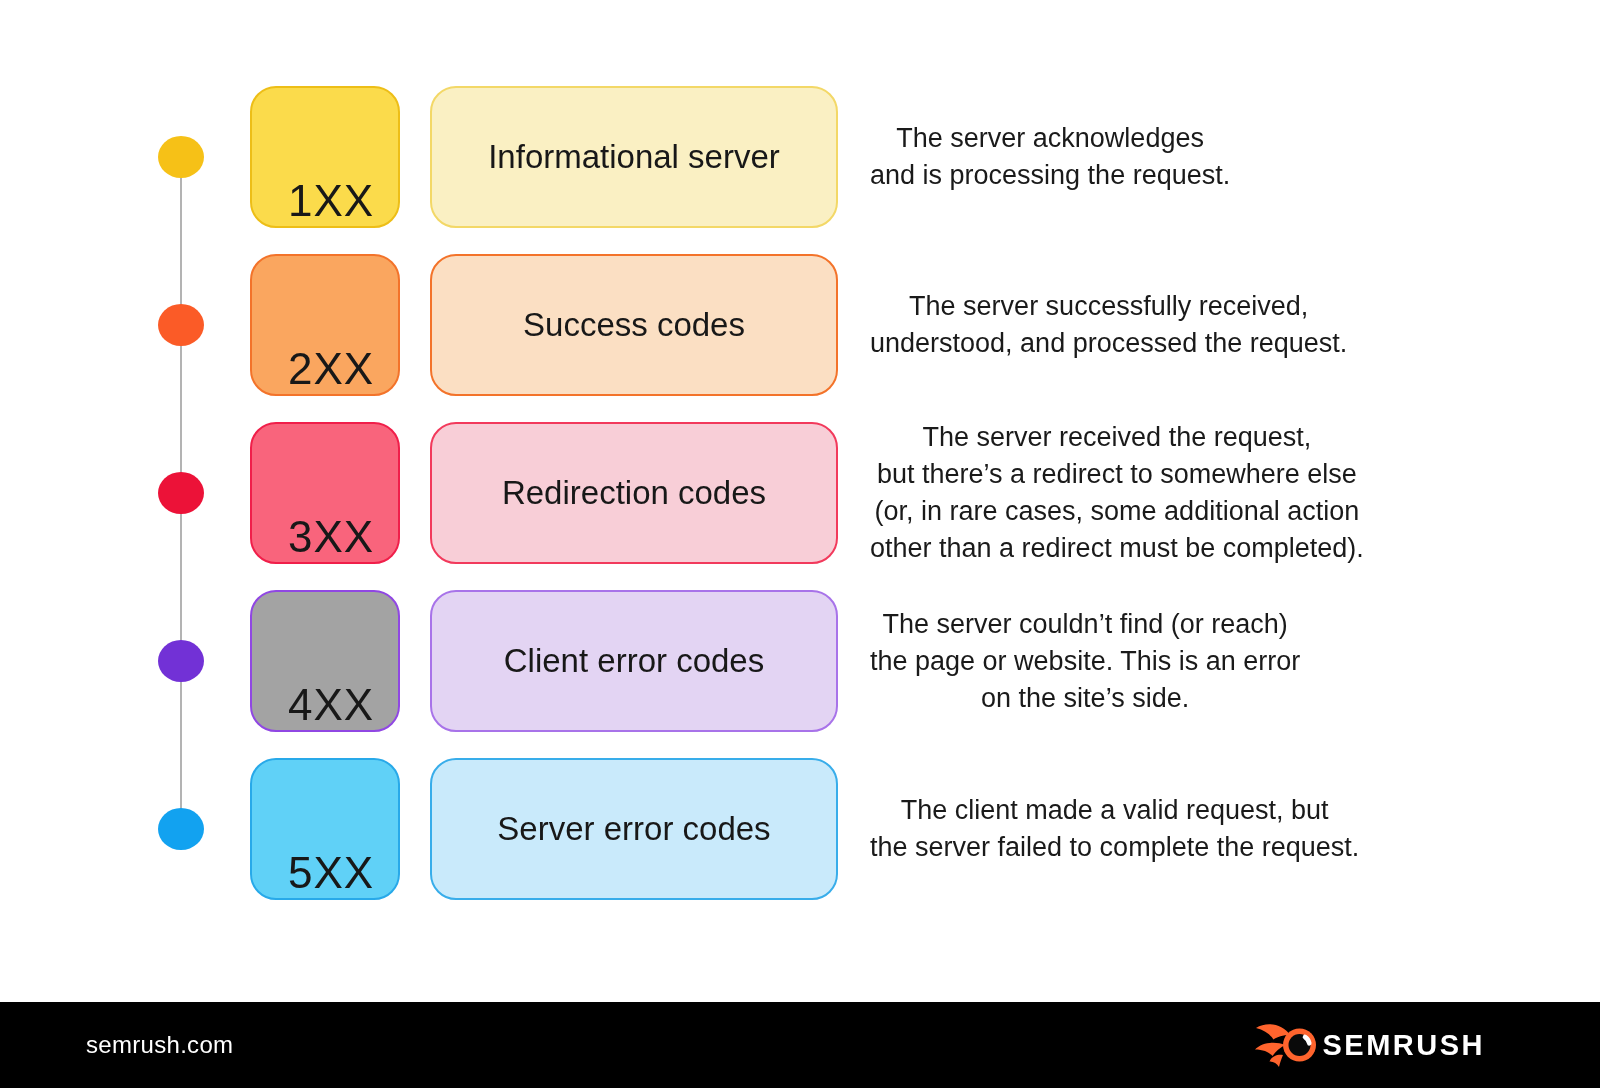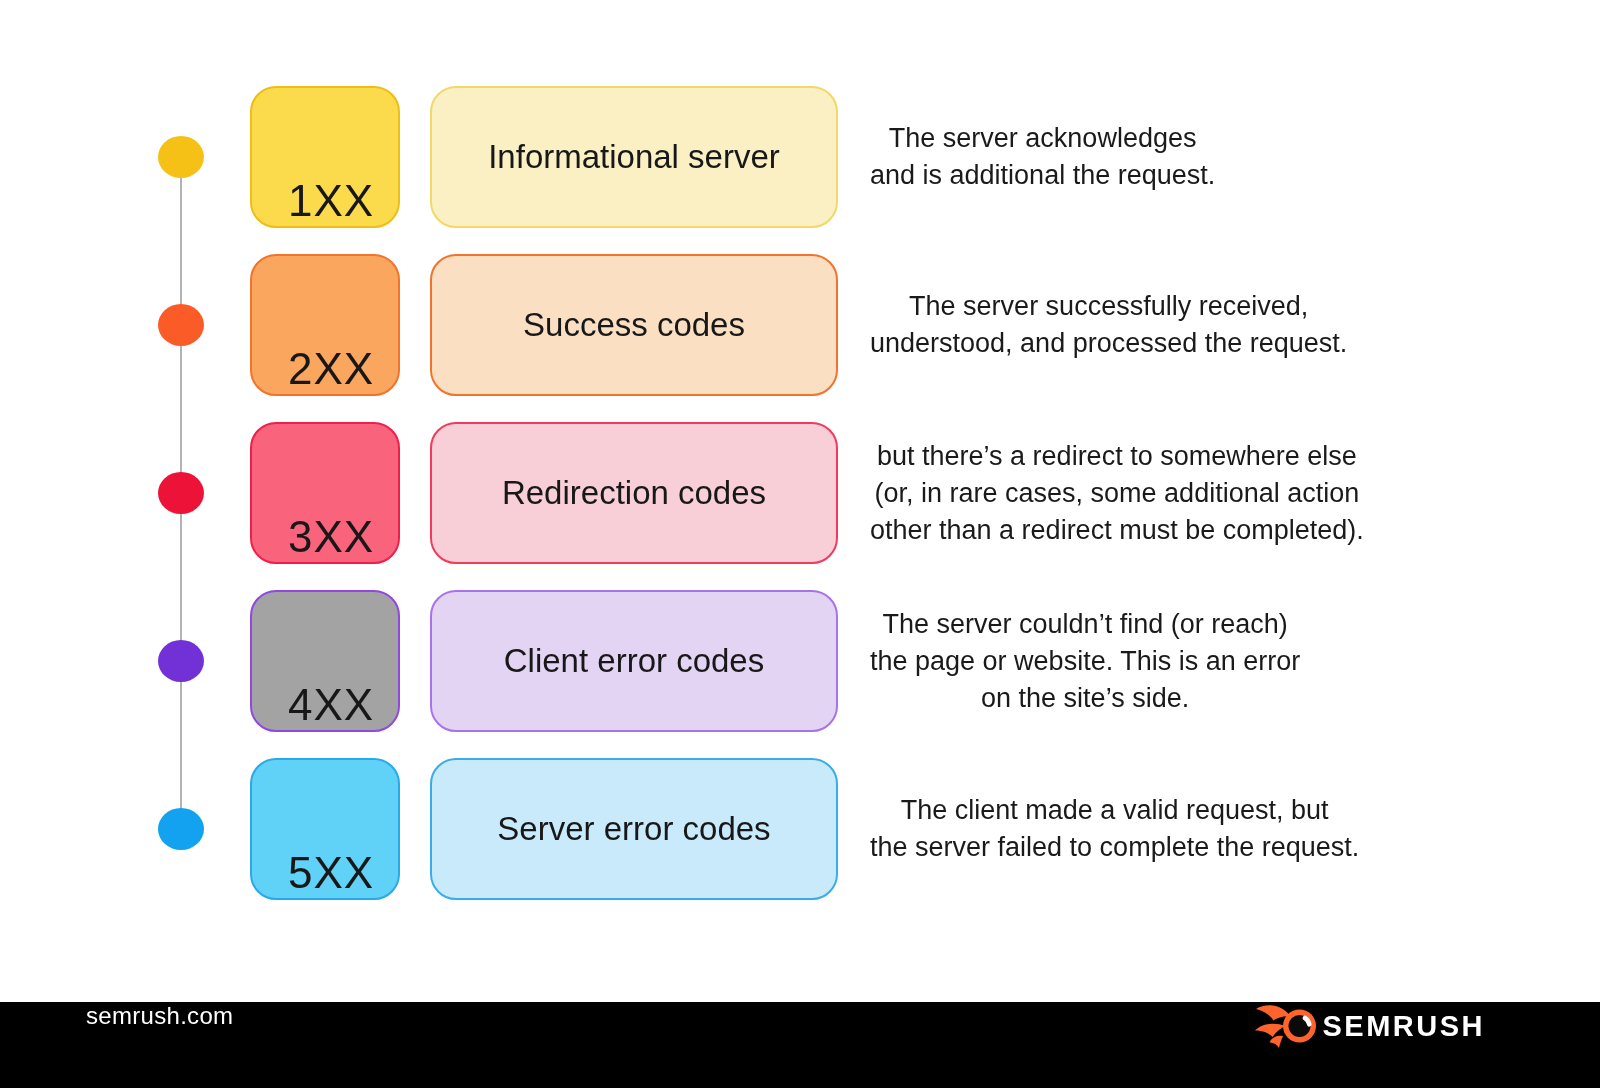--- a/index.html
+++ b/index.html
@@ -90,21 +90,21 @@
     text-align: center;
   }
   .footer {
     position: absolute;
     left: 0;
     right: 0;
     bottom: 0;
     height: 86px;
     background: #000000;
     display: flex;
-    align-items: flex-start;
+    align-items: center;
     justify-content: space-between;
     padding: 0 115px 0 86px;
     box-sizing: border-box;
   }
   .site {
     color: #ffffff;
     font-size: 24px;
     letter-spacing: 0.3px;
   }
   .brand {
@@ -130,21 +130,21 @@
     <div class="row">
       <span class="dot" style="background: rgb(246, 193, 23);"></span>
       <div class="badge" style="background: rgb(251, 219, 75); border-color: rgb(237, 190, 23);">
         <span class="badge-text">1XX</span>
       </div>
       <div class="category" style="background: rgb(250, 240, 195); border-color: rgb(243, 216, 103);">
         <span class="category-text">Informational server</span>
       </div>
       <div class="desc">
           <span>The server acknowledges</span>
-          <span>and is additional the request.</span>
+          <span>and is processing the request.</span>
         </div>
     </div>
 
     <div class="row">
       <span class="dot" style="background: rgb(251, 91, 39);"></span>
       <div class="badge" style="background: rgb(250, 166, 95); border-color: rgb(243, 115, 42);">
         <span class="badge-text">2XX</span>
       </div>
       <div class="category" style="background: rgb(251, 223, 195); border-color: rgb(243, 115, 42); justify-content: center;">
         <span class="category-text">Success codes</span>
@@ -157,20 +157,21 @@
 
     <div class="row">
       <span class="dot" style="background: rgb(236, 18, 56);"></span>
       <div class="badge" style="background: rgb(249, 100, 124); border-color: rgb(240, 31, 74);">
         <span class="badge-text">3XX</span>
       </div>
       <div class="category" style="background: rgb(248, 206, 215); border-color: rgb(242, 58, 92);">
         <span class="category-text">Redirection codes</span>
       </div>
       <div class="desc">
+          <span>The server received the request,</span>
           <span>but there’s a redirect to somewhere else</span>
           <span>(or, in rare cases, some additional action</span>
           <span>other than a redirect must be completed).</span>
         </div>
     </div>
 
     <div class="row">
       <span class="dot" style="background: rgb(114, 49, 214);"></span>
       <div class="badge" style="background: #a3a3a3; border-color: rgb(144, 71, 227);">
         <span class="badge-text">4XX</span>

